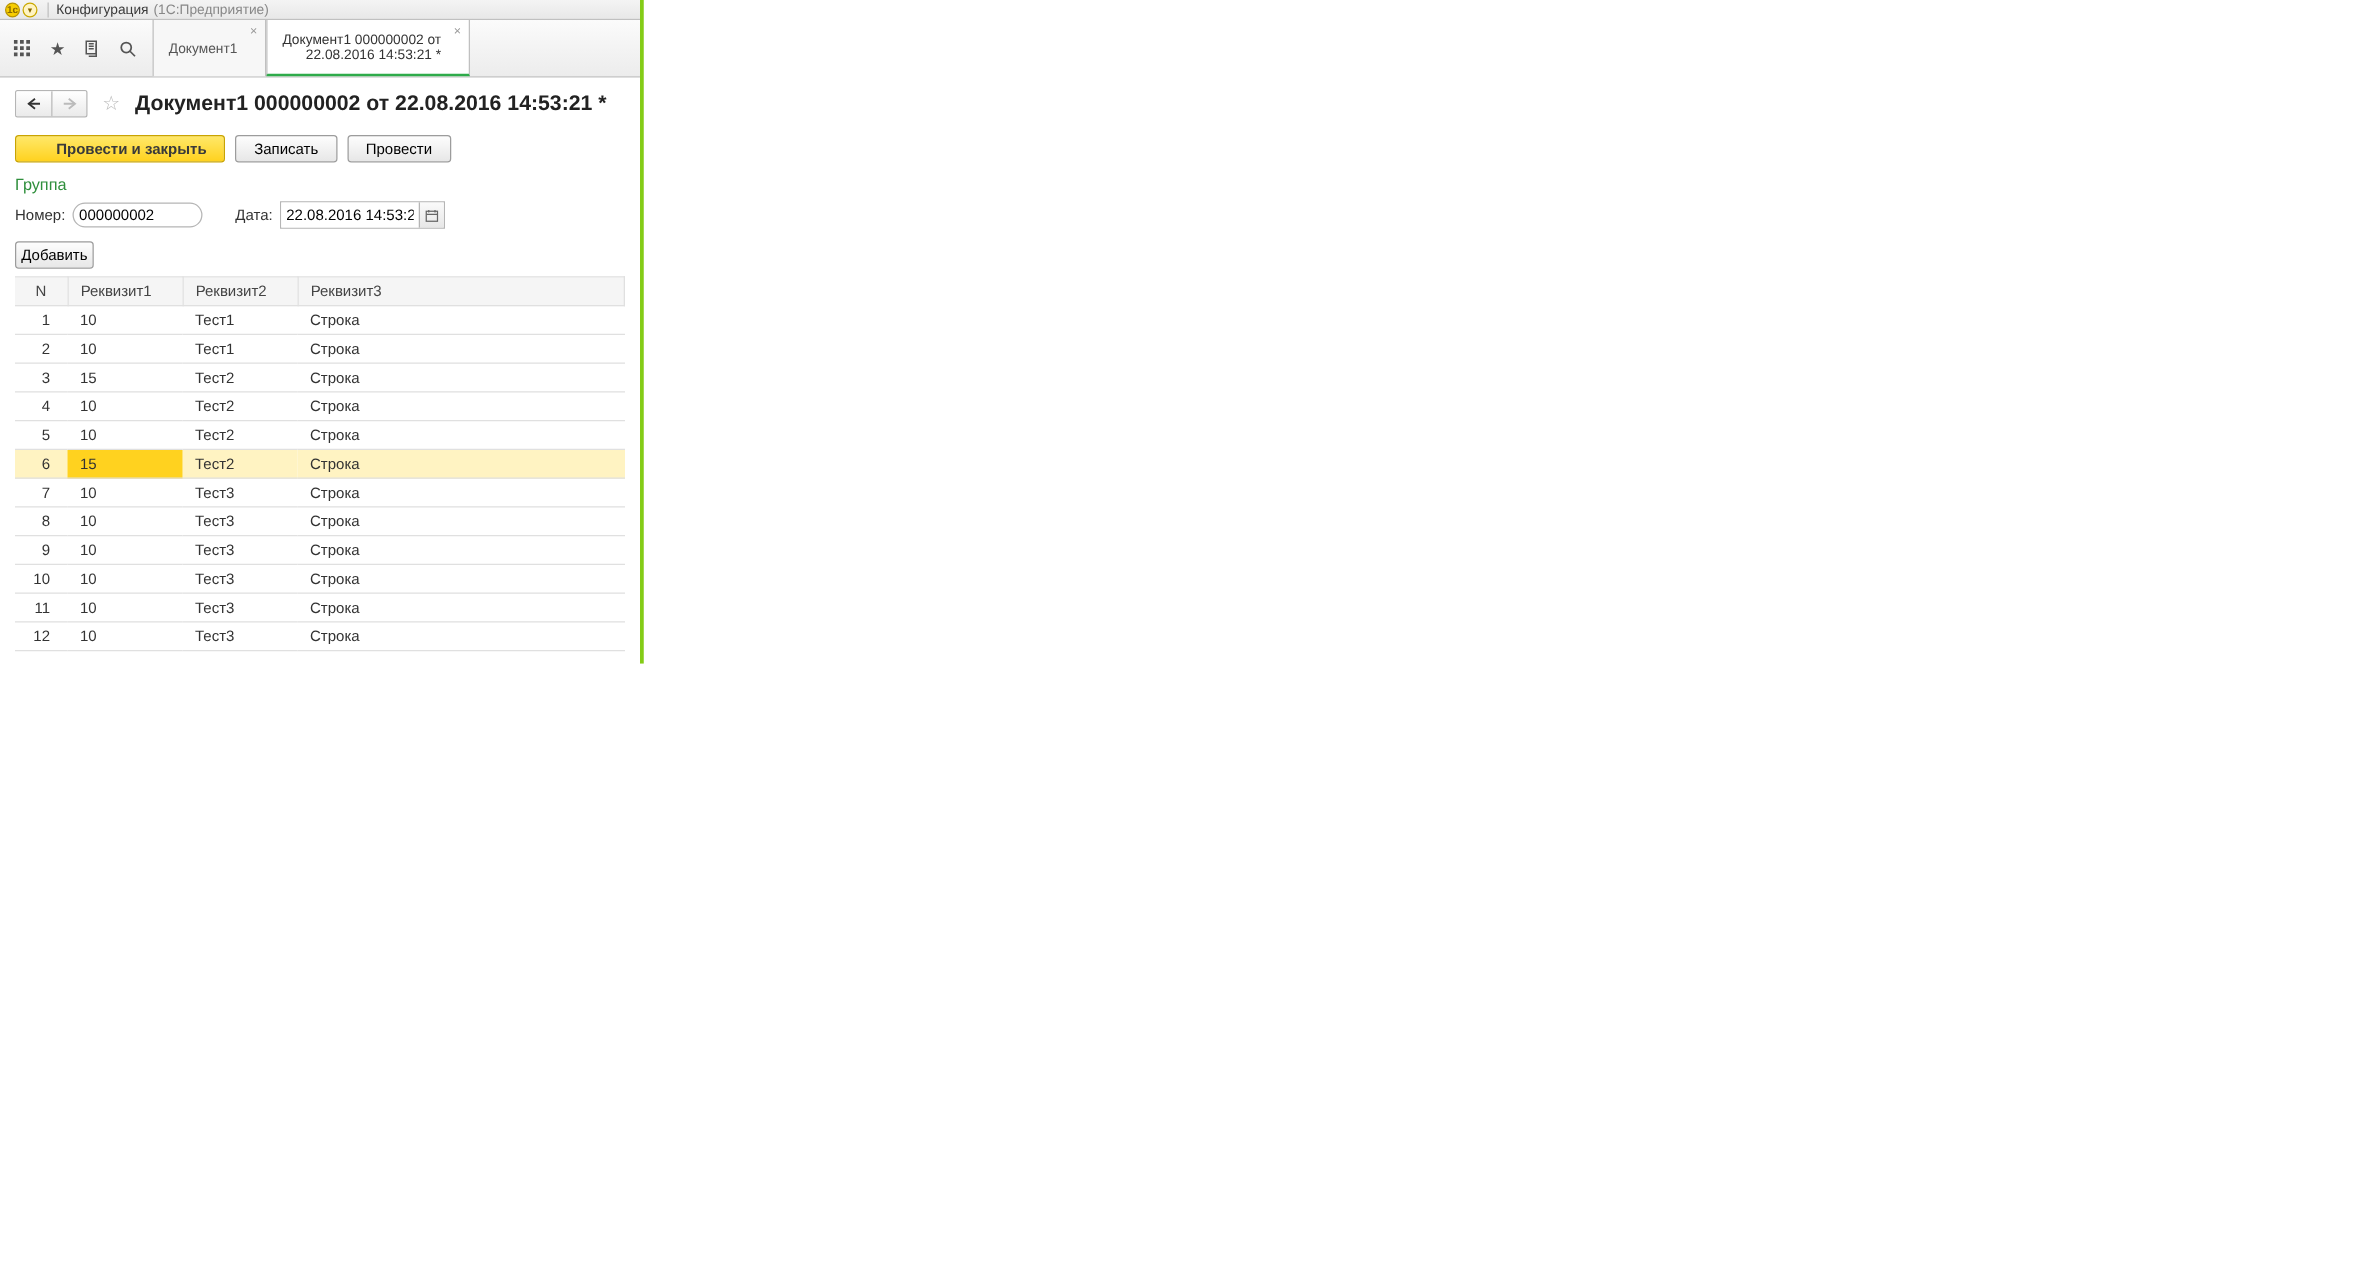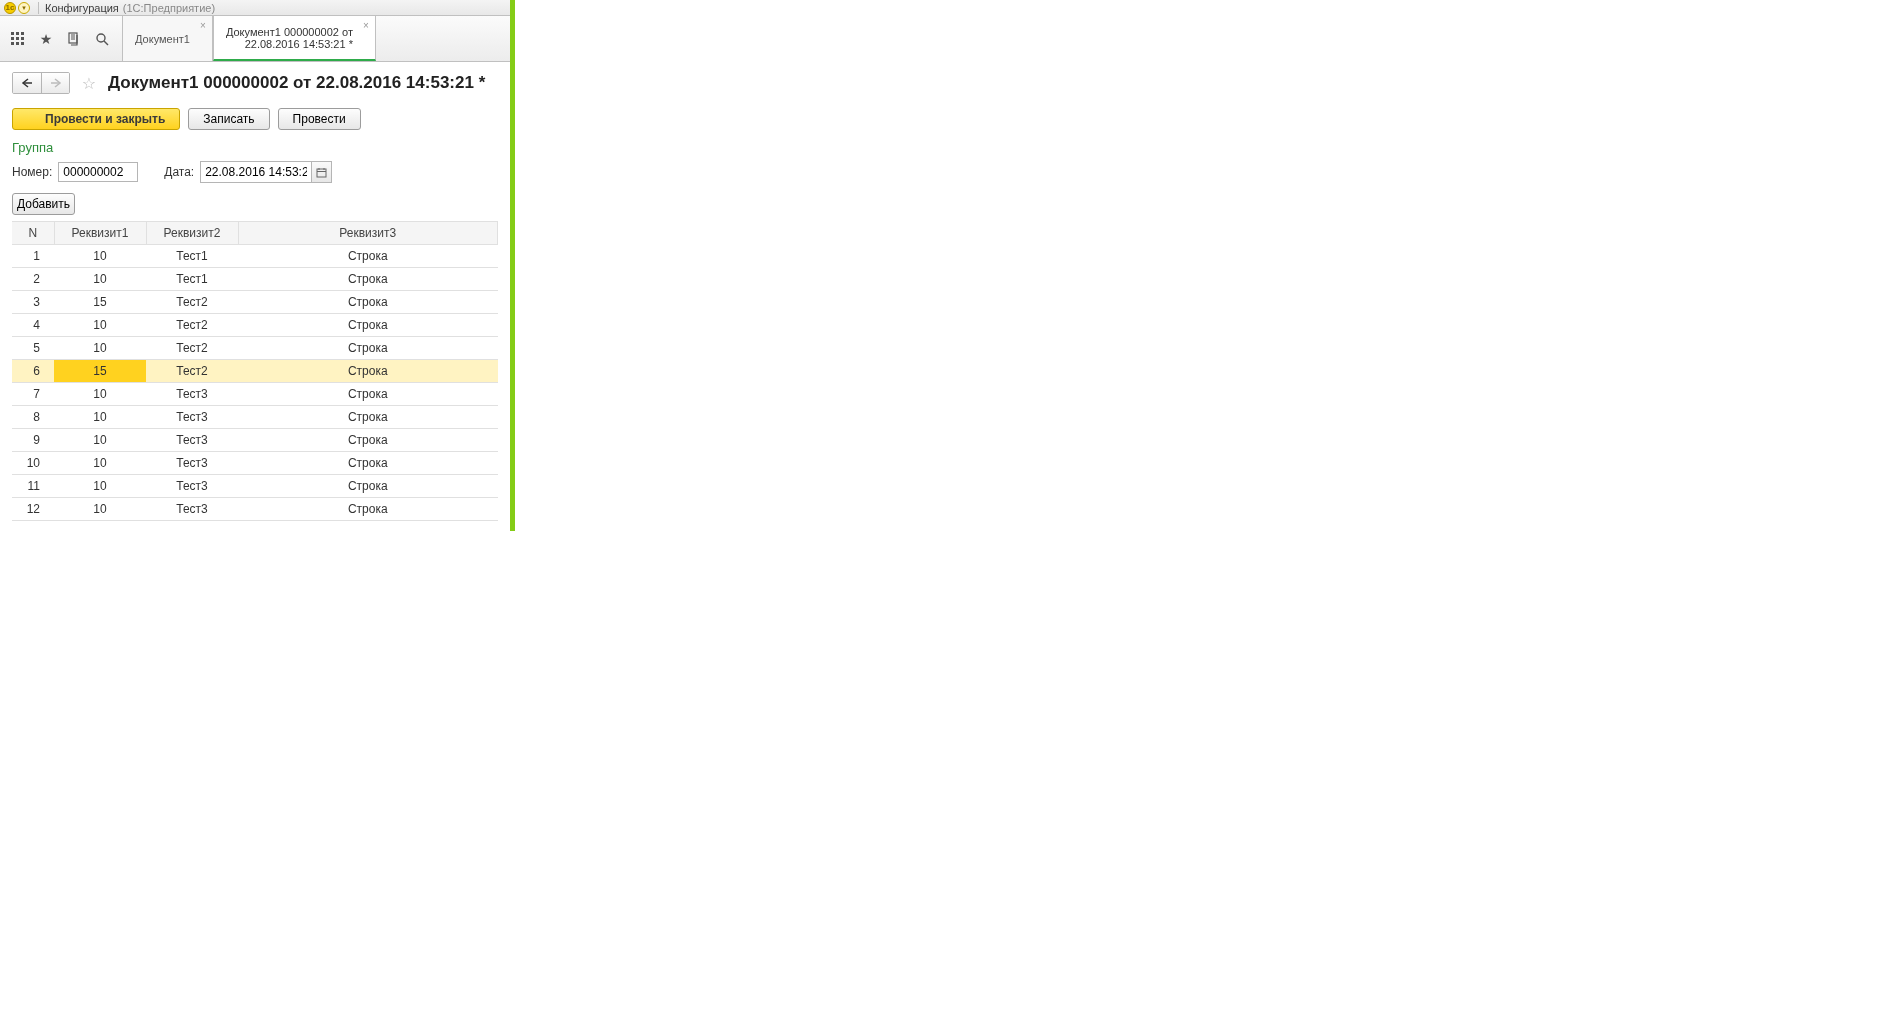--- a/index.html
+++ b/index.html
@@ -5,21 +5,21 @@
   * { box-sizing: border-box; }
   body {
     margin: 0;
     font-family: Arial, sans-serif;
     font-size: 12px;
     background: #fff;
     color: #333;
   }
   .app {
     width: 515px;
-    border-right: 5px solid #84cc16;
+    border-right: 3px solid #84cc16;
   }
   .titlebar {
     height: 16px;
     background: linear-gradient(to bottom, #f4f4f4, #e8e8e8);
     border-bottom: 1px solid #c0c0c0;
     display: flex;
     align-items: center;
     padding: 0 4px;
     font-size: 11px;
     color: #555;
@@ -181,21 +181,21 @@
     margin-bottom: 10px;
     font-size: 12px;
   }
   .field-row label { color: #333; }
   .field-row input[type=text] {
     height: 20px;
     border: 1px solid #b5b5b5;
     padding: 0 4px;
     font-size: 12px;
   }
-  .num-input { width: 80px; }
+  .num-input { width: 104px; border-radius: 10px; }
   .date-wrap {
     display: flex;
     border: 1px solid #b5b5b5;
   }
   .date-wrap input {
     border: none !important;
     width: 110px;
     outline: none;
   }
   .date-picker-btn {
@@ -212,21 +212,21 @@
 
   table.grid {
     width: 100%;
     border-collapse: collapse;
     font-size: 12px;
   }
   table.grid th, table.grid td {
     border-top: 1px solid #e0e0e0;
     border-bottom: 1px solid #e0e0e0;
     padding: 4px 10px;
-    text-align: center;
+    text-align: left;
     height: 23px;
   }
   table.grid th {
     background: #f5f5f5;
     border-right: 1px solid #e0e0e0;
     color: #444;
     font-weight: normal;
   }
   table.grid th:first-child { width: 42px; text-align: center; }
   table.grid th:nth-child(2) { width: 92px; }

